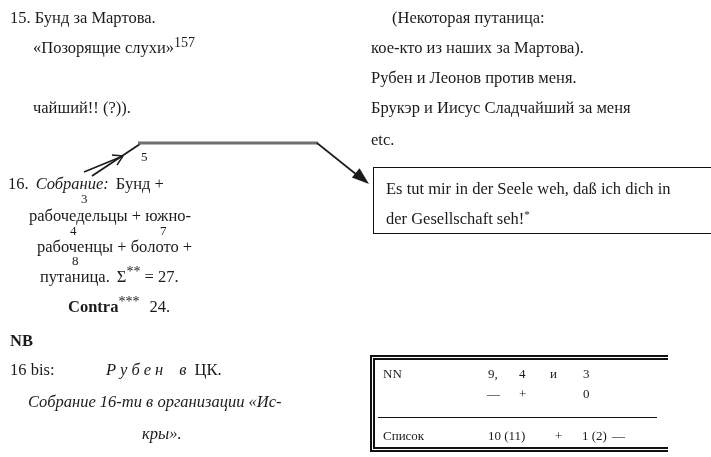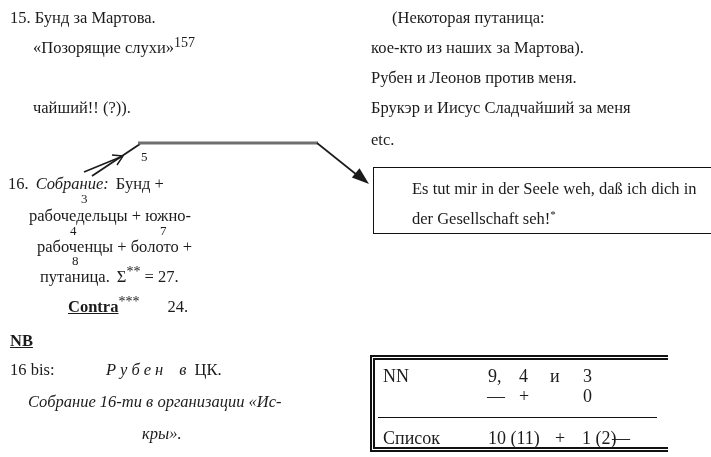--- a/index.html
+++ b/index.html
@@ -3,38 +3,38 @@
 <meta charset="utf-8">
 <style>
   html,body { margin:0; padding:0; background:#ffffff; }
   .page {
     position:relative; width:711px; height:457px; background:#ffffff;
     font-family:"Liberation Serif", serif; color:#1b1b1b; overflow:hidden;
   }
   .line { position:absolute; white-space:nowrap; font-size:16.5px; line-height:19px; }
   .line sup { font-size:14px; line-height:0; }
   .italic { font-style:italic; }
-  .bold { font-weight:bold;text-decoration:underline; }
+  .bold { font-weight:bold; }
   .sup-digit { position:absolute; font-size:13px; line-height:13px; white-space:nowrap; }
   .gap-r { margin-right:7px;margin-top:12px; }
   .arrow-svg { position:absolute; left:60px; top:135px; width:320px; height:60px; }
 
   .german-box {
     position:absolute; left:373px; top:167px; width:338px; height:67px;
     border:1.5px solid #111; border-right:none; box-sizing:border-box;
     padding:6px 0 0 12px;
   }
-  .german-box .gline { font-size:16.5px; line-height:30px; white-space:nowrap;margin-left:26px; }
+  .german-box .gline { font-size:16.5px; line-height:30px; white-space:nowrap; }
   .german-box sup { font-size:11px; line-height:0; }
 
   .nn-table {
     position:absolute; left:370px; top:355px; width:298px; height:97px;
     border:5px double #111; border-right:none; box-sizing:border-box;
   }
-  .nn-table .cell { position:absolute; font-size:18px; white-space:nowrap; }
+  .nn-table .cell { position:absolute; font-size:13px; white-space:nowrap; }
   .nn-table .sep { position:absolute; left:3px; top:57px; width:279px; height:0; border-top:1.5px solid #111; }
 </style>
 </head>
 <body>
 
 <div class="page">
 
   <div class="line" style="left:10px; top:8px">15. Бунд за Мартова.</div>
   <div class="line" style="left:33px; top:38px">
     <span>«Позорящие слухи»</span><sup>157</sup>
@@ -64,21 +64,21 @@
 
   <div class="line" style="left:8px; top:174px">
     <span class="gap-r">16.</span><span class="italic gap-r">Собрание:</span><span>Бунд +</span>
   </div>
   <div class="line" style="left:29px; top:206px">рабочедельцы + южно-</div>
   <div class="line" style="left:37px; top:237px">рабоченцы + болото +</div>
   <div class="line" style="left:40px; top:267px">
     <span class="gap-r">путаница.</span><span>Σ</span><sup>**</sup> <span>= 27.</span>
   </div>
   <div class="line" style="left:68px; top:297px">
-    <span class="bold">Contra</span><sup>***</sup><span style="margin-left:28px">24.</span>
+    <span class="bold">Contra</span><sup>***</sup><span style="margin-left:10px">24.</span>
   </div>
 
   <div class="german-box">
     <div class="gline">Es tut mir in der Seele weh, daß ich dich in</div>
     <div class="gline">
       <span>der Gesellschaft seh!</span><sup>*</sup>
     </div>
   </div>
 
   <div class="line bold" style="left:10px; top:331px">NB</div>

